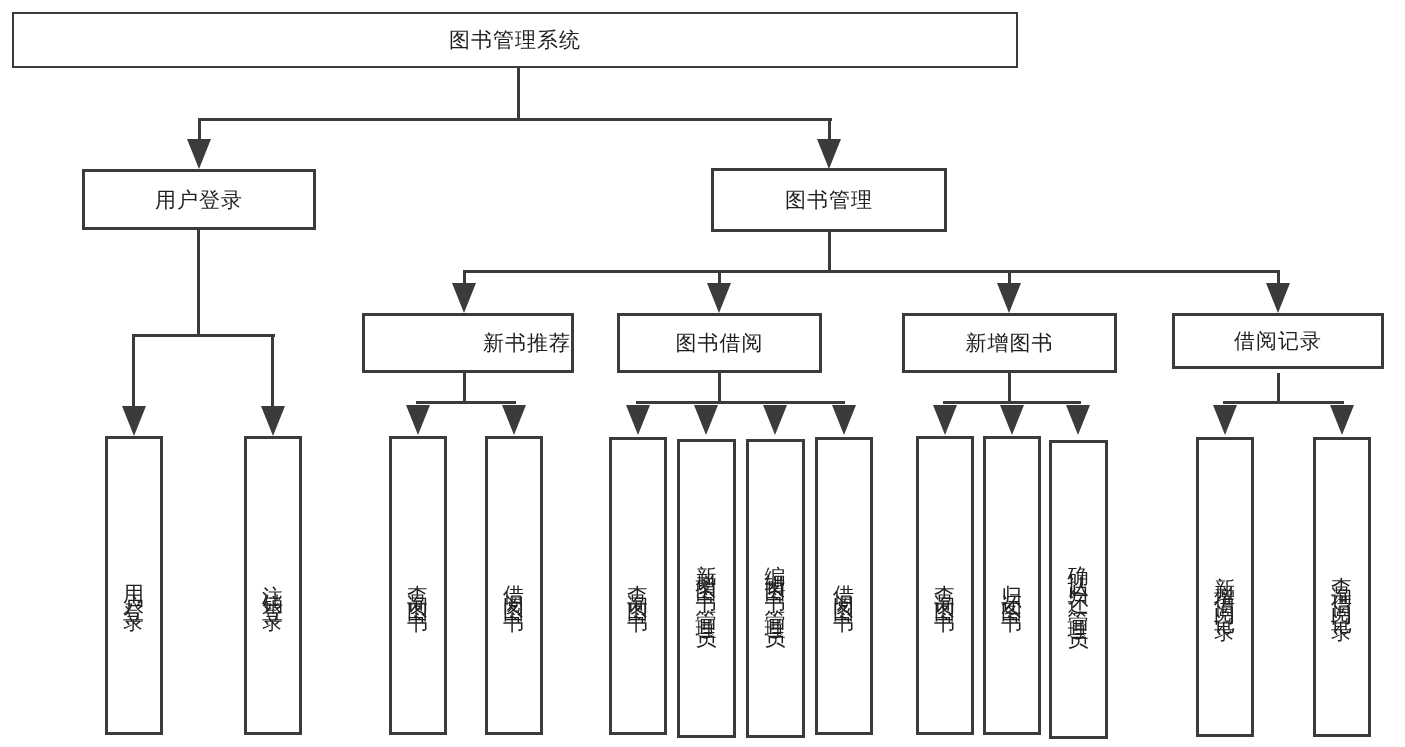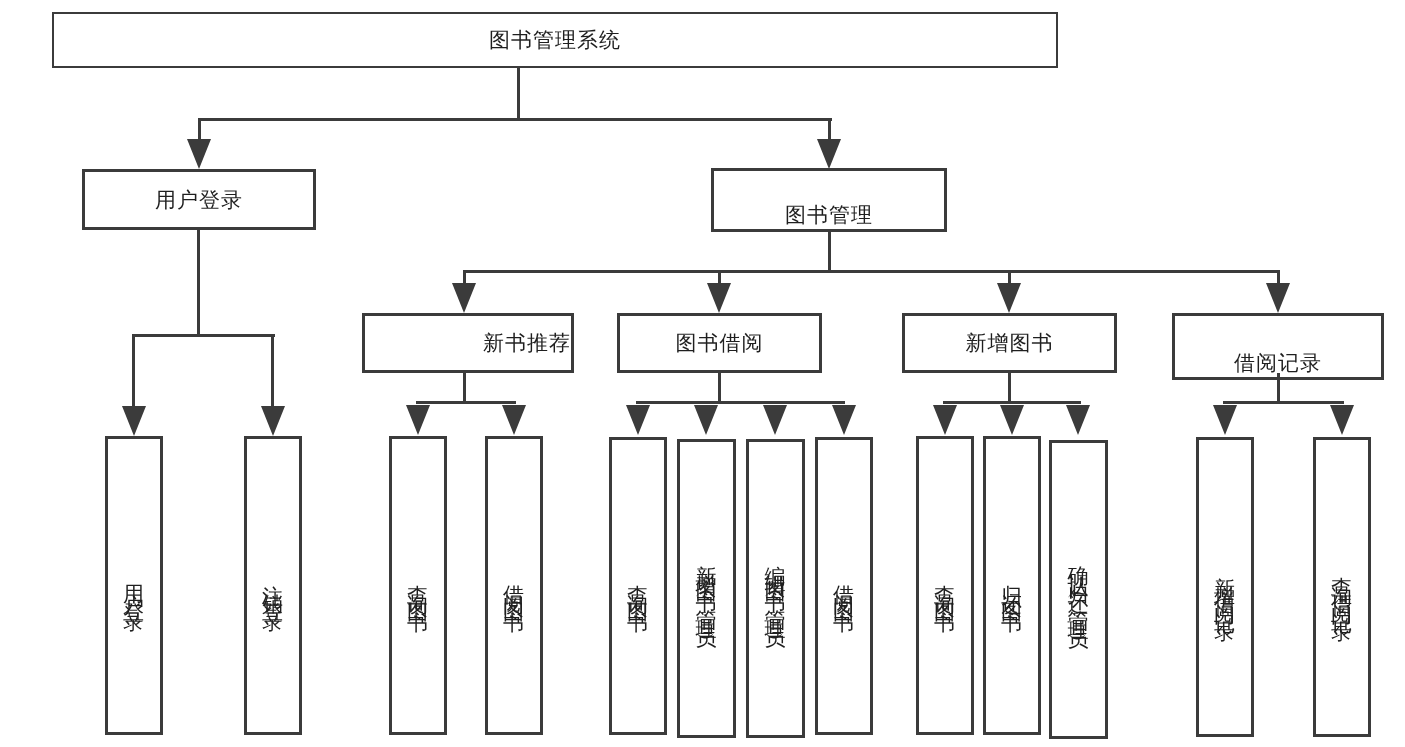--- a/index.html
+++ b/index.html
@@ -4,21 +4,21 @@
 <style>
   html,body { margin:0; padding:0; background:#ffffff; }
   .stage {
     position:relative; width:1405px; height:747px; background:#ffffff;
     font-family:"Liberation Sans","DejaVu Sans",sans-serif; color:#1f1f1f; overflow:hidden;
   }
   .box {
     position:absolute; box-sizing:border-box; background:#ffffff;
     border:3px solid #3b3b3b; display:flex; align-items:center; justify-content:center;
   }
-  .box.root { border-width:2px;margin-left:40px; }
+  .box.root { border-width:2px; }
   .label { font-size:21px; letter-spacing:1px; white-space:nowrap; }
   .vbox .label {
     writing-mode:vertical-rl; text-orientation:mixed;
     letter-spacing:9px; line-height:1; white-space:normal;
   }
   .hline, .vline { position:absolute; background:#3b3b3b; }
   .hline { height:3px; }
   .vline { width:3px; }
   .arrow {
     position:absolute; width:0; height:0;
@@ -42,21 +42,21 @@
   <div class="vline" style="left:517px; top:68px; height:53px;"></div>
   <div class="hline" style="left:198px; top:118px; width:634px;"></div>
   <div class="vline" style="left:198px; top:118px; height:22px;"></div>
   <div class="arrow" style="left:187px; top:139px;"></div>
   <div class="vline" style="left:828px; top:118px; height:22px;"></div>
   <div class="arrow" style="left:817px; top:139px;"></div>
 
   <div class="box" style="left:82px; top:169px; width:234px; height:61px;">
     <span class="label">用户登录</span>
   </div>
-  <div class="box" style="left:711px; top:168px; width:236px; height:64px;align-items:flex-end;">
+  <div class="box" style="left:711px; top:168px; width:236px; height:64px;">
     <span class="label">图书管理</span>
   </div>
 
   <div class="vline" style="left:197px; top:230px; height:107px;"></div>
   <div class="hline" style="left:132px; top:334px; width:143px;"></div>
   <div class="vline" style="left:132px; top:334px; height:74px;"></div>
   <div class="arrow" style="left:122px; top:406px;"></div>
   <div class="vline" style="left:271px; top:334px; height:74px;"></div>
   <div class="arrow" style="left:261px; top:406px;"></div>
 
@@ -73,21 +73,21 @@
 
   <div class="box" style="left:362px; top:313px; width:212px; height:60px;justify-content:flex-end;">
     <span class="label">新书推荐</span>
   </div>
   <div class="box" style="left:617px; top:313px; width:205px; height:60px;">
     <span class="label">图书借阅</span>
   </div>
   <div class="box" style="left:902px; top:313px; width:215px; height:60px;">
     <span class="label">新增图书</span>
   </div>
-  <div class="box" style="left:1172px; top:313px; width:212px; height:67px;align-items:flex-end;">
+  <div class="box" style="left:1172px; top:313px; width:212px; height:56px;">
     <span class="label">借阅记录</span>
   </div>
 
   <div class="vline" style="left:463px; top:373px; height:31px;"></div>
   <div class="hline" style="left:416px; top:401px; width:100px;"></div>
   <div class="arrow" style="left:406px; top:405px;"></div>
   <div class="arrow" style="left:502px; top:405px;"></div>
 
   <div class="vline" style="left:718px; top:373px; height:31px;"></div>
   <div class="hline" style="left:636px; top:401px; width:209px;"></div>

